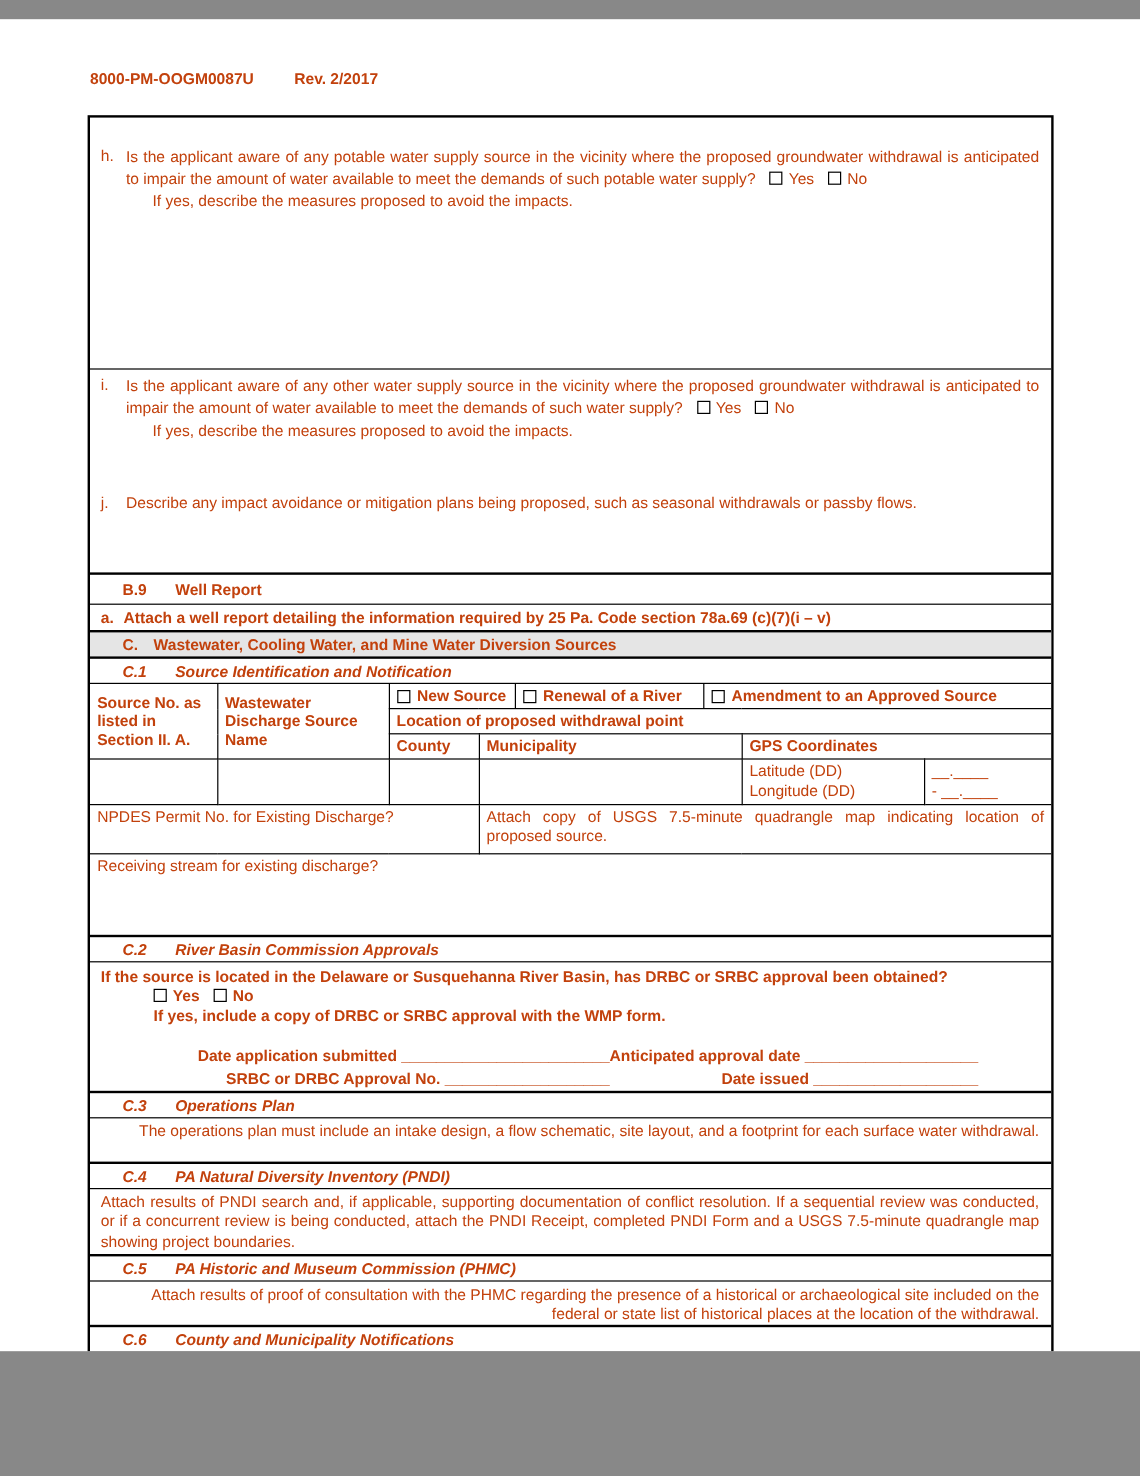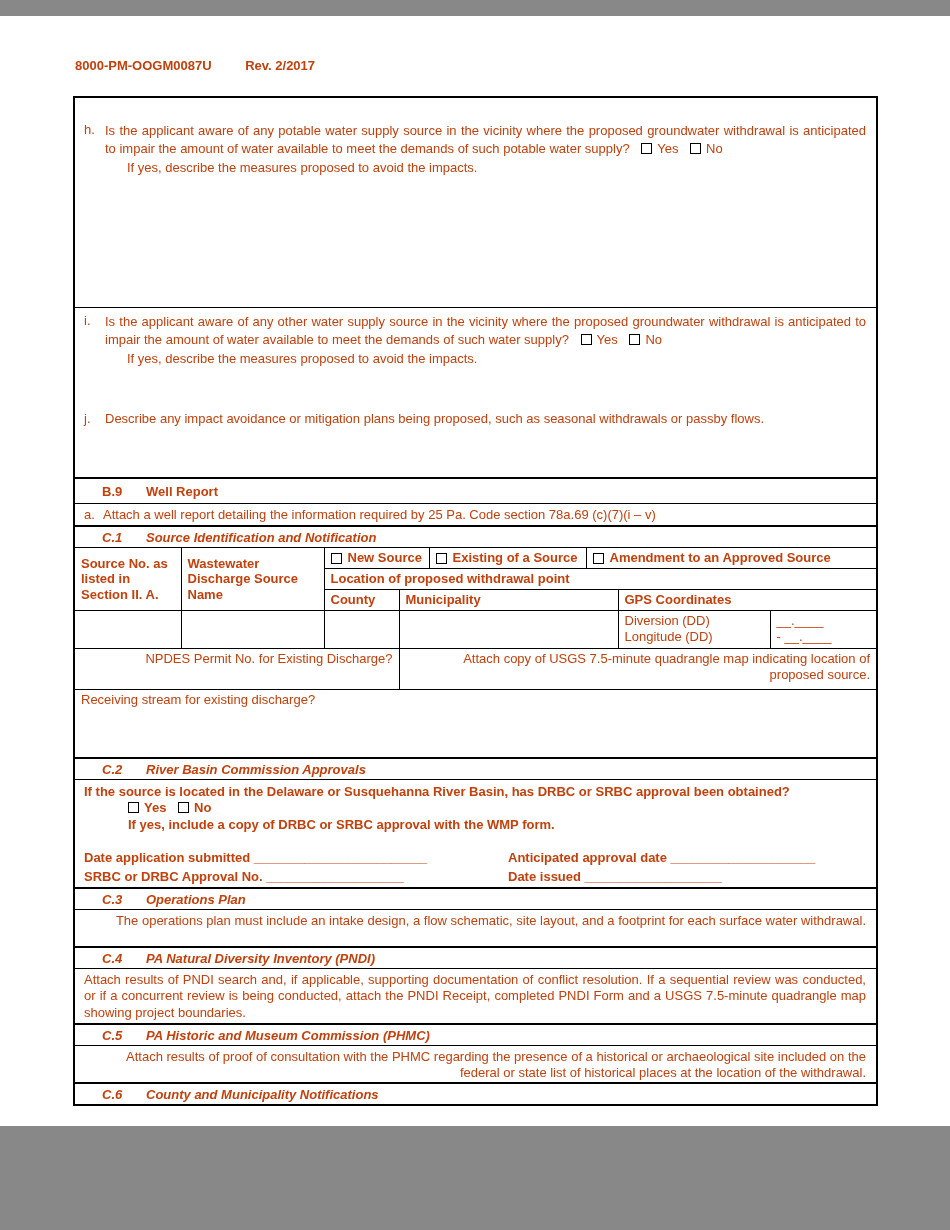--- a/index.html
+++ b/index.html
@@ -31,51 +31,51 @@
   .cb { display:inline-block; width:11px; height:11px; border:1.5px solid #000; vertical-align:-1px; background:#fff; }
   .cb-gap { margin-left:8px; }
   .cb-label { margin-left:5px; }
 
   
   .sec-header { font-weight:bold; height:26px; padding:5px 8px 0 27px; }
   .sec-header.h22 { height:22px; padding-top:3px; }
   .sec-num { display:inline-block; width:44px; }
   .sec-c { background:#e5e5e5; font-weight:bold; height:22px; padding:3px 8px 0 27px; }
   .sec-c .c-num { display:inline-block; width:26px; }
-  .item-row { height:22px; padding:3px 8px 16px 9px; }
+  .item-row { height:22px; padding:3px 8px 16px 9px;font-weight:bold; }
   .item-label { display:inline-block; width:19px; }
 
   
   .c1-table { width:100%; border-collapse:collapse; table-layout:fixed; font-size:13px; }
   .c1-table td { border:none; border-right:1.5px solid #000; border-bottom:1.5px solid #000; padding:2px 6px; vertical-align:top; line-height:1.2; }
   .c1-table td.no-r { border-right:none; }
   .c1-table td.no-b { border-bottom:none; }
   .c1-table td.pad0 { padding:0; }
   .c1-table td.mid { vertical-align:middle; padding-right:12px; }
   .c1-table .bold { font-weight:bold; }
   .cbx-row { display:flex; height:20px; align-items:center; }
   .cbx-cell { padding-left:6px; font-weight:bold; white-space:nowrap; overflow:hidden; height:100%; display:flex; align-items:center; }
   .cbx-cell .cb { margin-right:6px; flex:none; }
   .cbx-w1 { width:104px; flex:none; }
   .cbx-w2 { width:157px; flex:none; border-left:1.5px solid #000; }
   .cbx-w3 { flex:1; border-left:1.5px solid #000; }
   .loc-row td { height:21px; font-weight:bold; }
   .hdr3 td { height:21px; font-weight:bold; }
   .data-row td { height:38px; }
-  .npdes-row td { height:41px;text-align:right; }
+  .npdes-row td { height:41px; }
   .recv-row td { height:67px; }
   .just { text-align:justify; }
   .block { display:block; }
 
   
   .c2-body { height:108px; padding:4px 10px 0 9px; line-height:1.3;font-weight:bold; }
   .c2-indent { margin-left:44px; }
   .c2-dates { display:flex; margin-top:16px; }
   .c2-col-left { width:424px; flex:none; }
-  .c2-line { margin-bottom:2px; }
+  .c2-line { margin-bottom:2px;text-align:right; }
   .blank { white-space:pre; }
 
   
   .body-cell { padding:3px 10px 0 9px; line-height:1.3; }
   .h37 { height:37px;text-align:right; }
   .h55 { height:55px; }
   .h22 { height:22px;font-style:italic; }
 
   .page-footer { position:absolute; left:0; right:0; top:1160px; text-align:center; font-size:14px; }
 </style>
@@ -125,20 +125,23 @@
       </div>
     </div>
 
     <div class="row thick sec-header">
       <span class="sec-num">B.9</span><span>Well Report</span>
     </div>
     <div class="row item-row">
       <span class="item-label">a.</span><span>Attach a well report detailing the information required by 25 Pa. Code section 78a.69 (c)(7)(i – v)</span>
     </div>
 
+    <div class="row thick sec-c">
+      <span class="c-num">C.</span><span>Wastewater, Cooling Water, and Mine Water Diversion Sources</span>
+    </div>
 
     <div class="row thick sec-header h22">
       <span class="sec-num">C.1</span><span>Source Identification and Notification</span>
     </div>
 
     <div class="row">
       <table class="c1-table">
         <colgroup>
           <col style="width:106px">
             <col style="width:143px">
@@ -152,21 +155,21 @@
           <td rowspan="3" class="bold mid">Source No. as listed in Section II. A.</td>
           <td rowspan="3" class="bold mid">Wastewater Discharge Source Name</td>
           <td colspan="4" class="pad0 no-r">
             <div class="cbx-row">
               <div class="cbx-cell cbx-w1">
                     <span class="cb"></span>
                     <span>New Source</span>
                   </div>
               <div class="cbx-cell cbx-w2">
                     <span class="cb"></span>
-                    <span>Existing of a Source</span>
+                    <span>Renewal of a River</span>
                   </div>
               <div class="cbx-cell cbx-w3">
                     <span class="cb"></span>
                     <span>Amendment to an Approved Source</span>
                   </div>
             </div>
           </td>
         </tr>
         <tr class="loc-row">
           <td colspan="4" class="no-r">Location of proposed withdrawal point</td>
@@ -175,21 +178,21 @@
           <td>County</td>
           <td>Municipality</td>
           <td colspan="2" class="no-r">GPS Coordinates</td>
         </tr>
         <tr class="data-row">
           <td></td>
           <td></td>
           <td></td>
           <td></td>
           <td>
-            <span class="block">Diversion (DD)</span>
+            <span class="block">Latitude (DD)</span>
             <span class="block">Longitude (DD)</span>
           </td>
           <td class="no-r">
             <span class="block blank">__.____</span>
             <span class="block blank">- __.____</span>
           </td>
         </tr>
         <tr class="npdes-row">
           <td colspan="3">NPDES Permit No. for Existing Discharge?</td>
           <td colspan="3" class="no-r just">Attach copy of USGS 7.5-minute quadrangle map indicating location of proposed source.</td>

